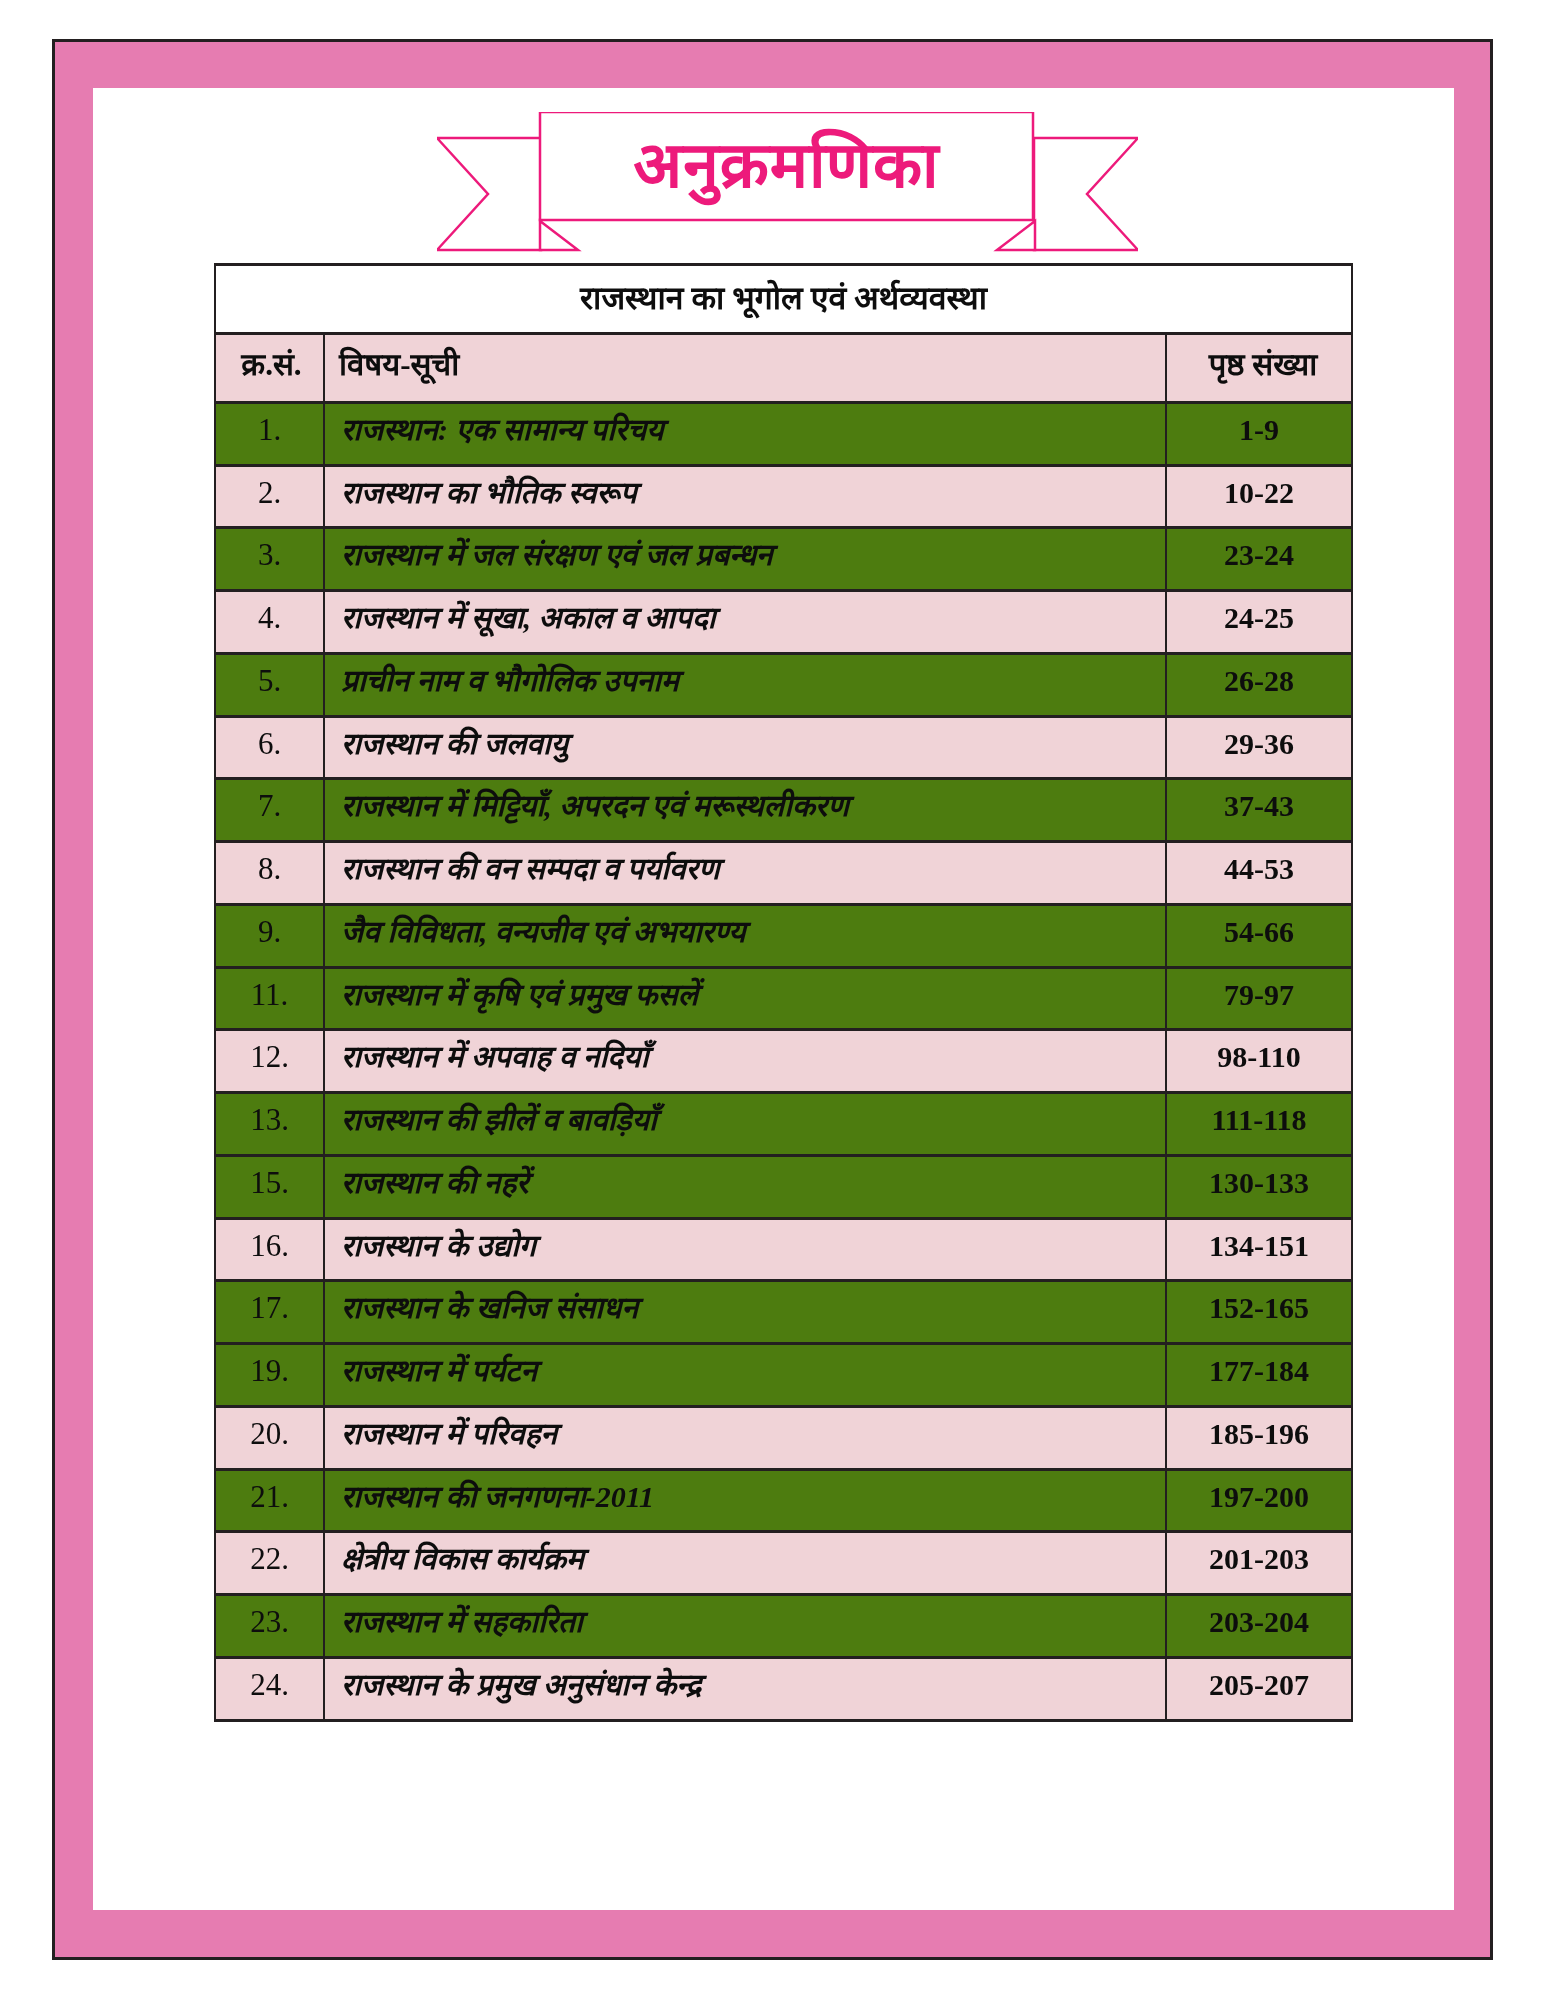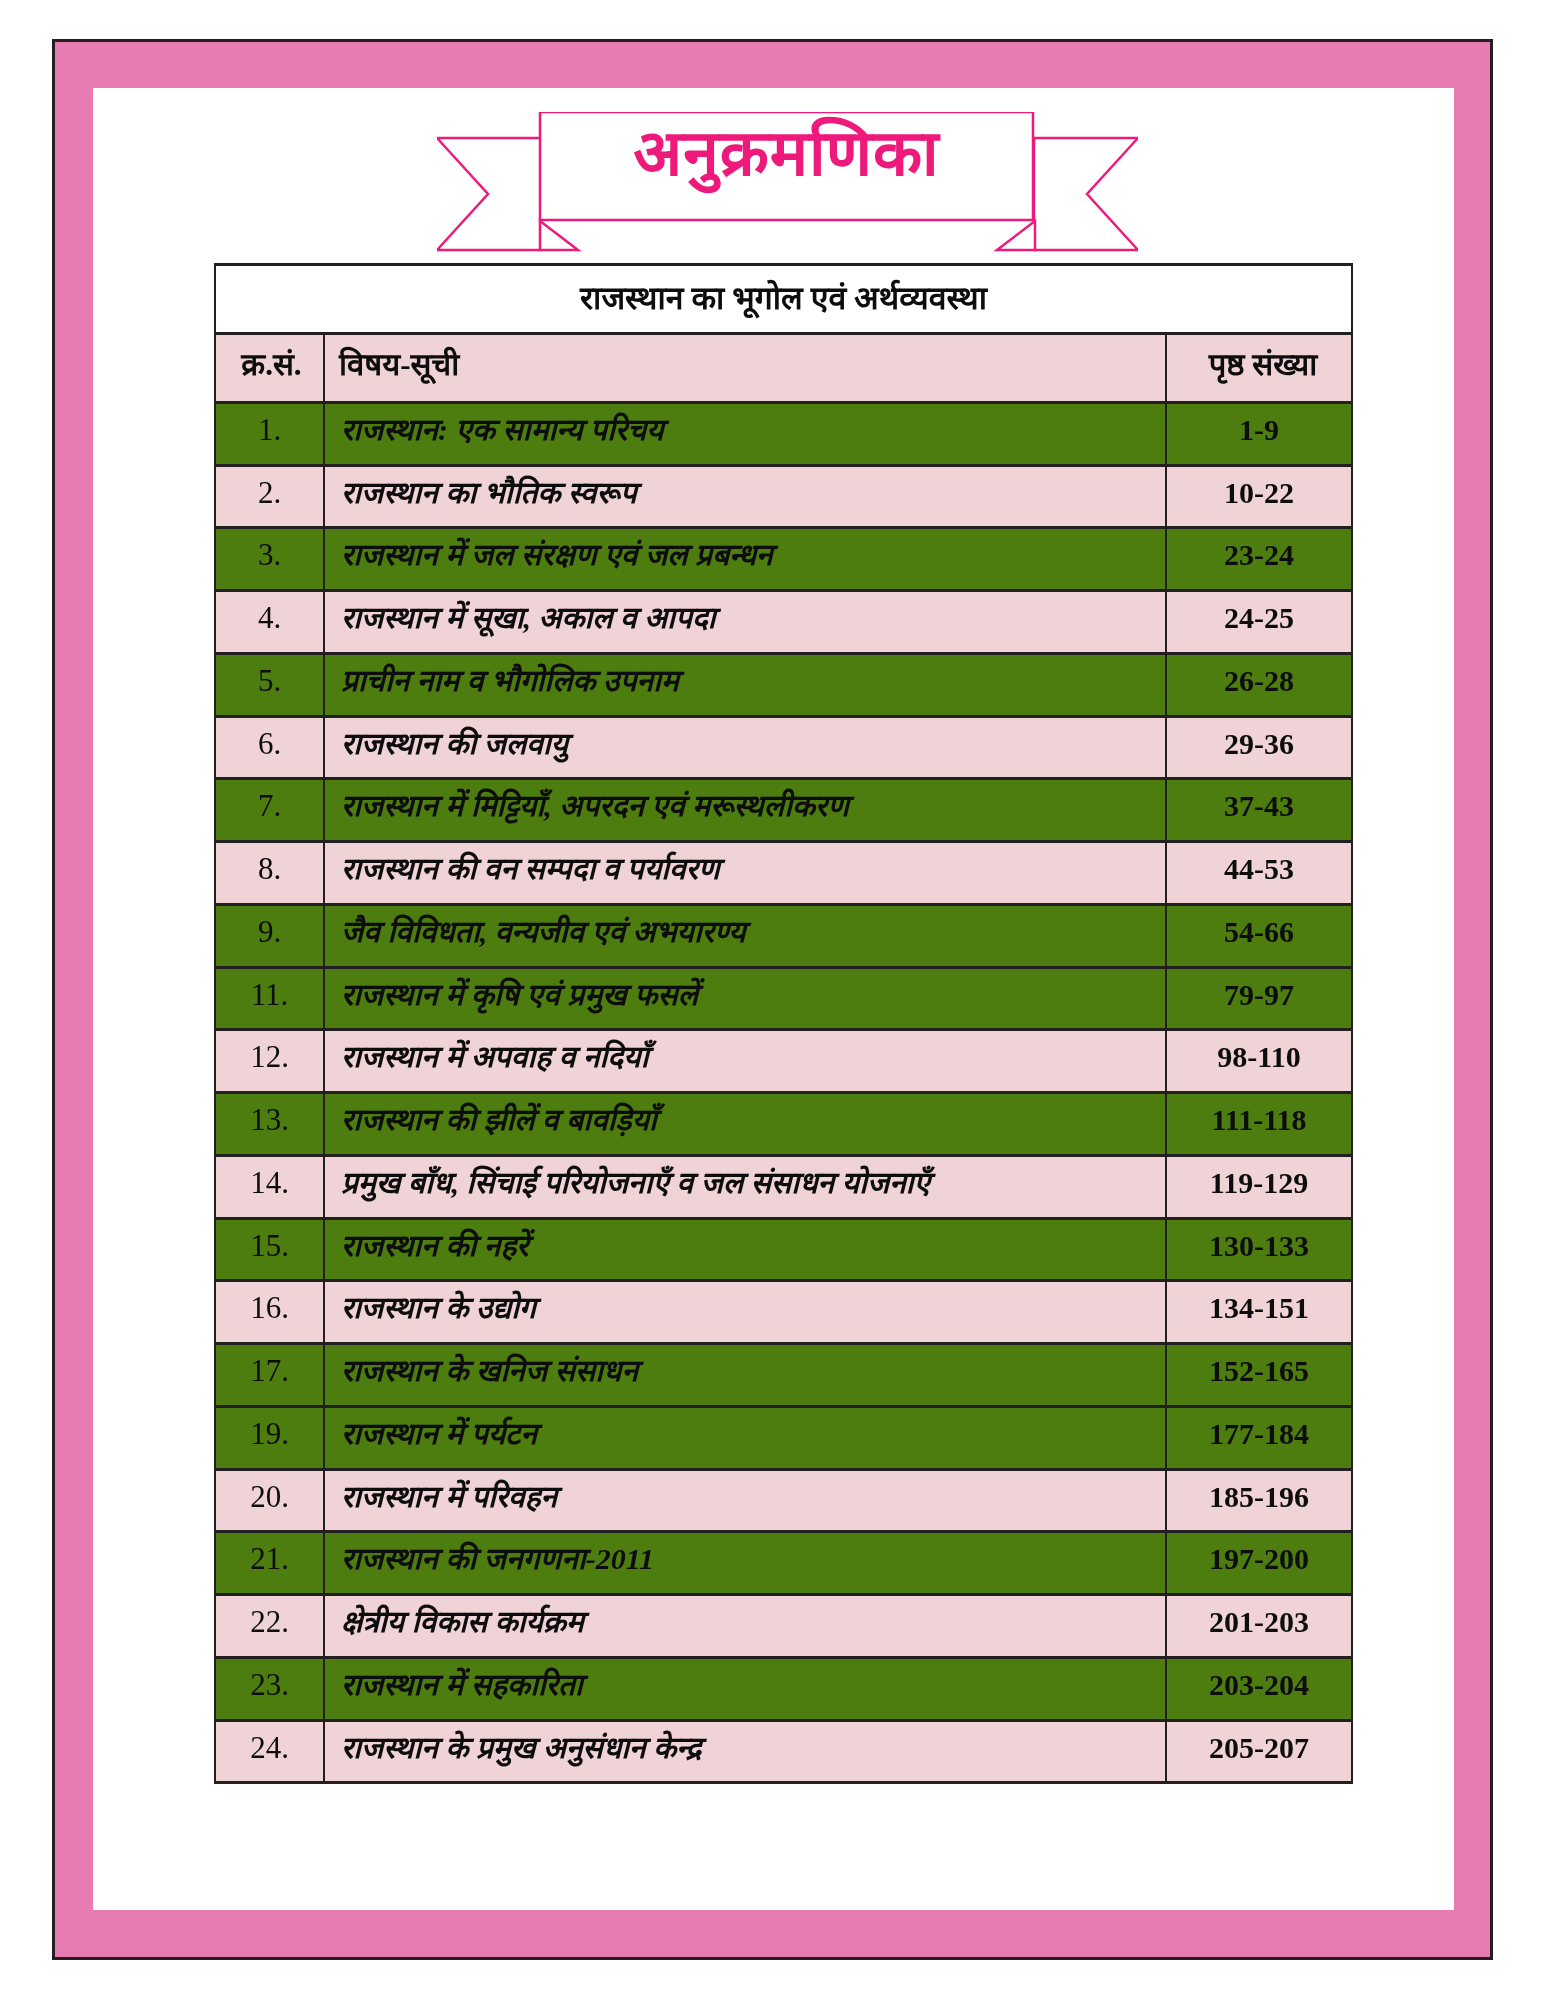--- a/index.html
+++ b/index.html
@@ -20,21 +20,21 @@
     border-top-width:46px;border-bottom-width:47px;
     border-left-width:38px;border-right-width:36px;
     box-shadow:0 0 0 3px var(--line);
     background:#ffffff;
   }
 
   
   .banner-svg{position:absolute;left:437px;top:112px;width:701px;height:140px;}
   .banner-svg path, .banner-svg rect{fill:#ffffff;stroke:var(--banner-pink);stroke-width:2.5;}
   .banner-title{
-    position:absolute;left:540px;top:96px;width:493px;height:108px;
+    position:absolute;left:540px;top:108px;width:493px;height:108px;
     display:flex;align-items:center;justify-content:center;
     font-size:64px;font-weight:bold;color:var(--banner-pink);
     letter-spacing:1px;white-space:nowrap;
   }
 
   
   table.toc{
     position:absolute;left:214px;top:263px;width:1137px;
     border-collapse:collapse;table-layout:fixed;
     background:#4d7c0f;color:#0d0d0d;
@@ -153,25 +153,20 @@
         <tr class="data-row shaded">
       <td class="cell-serial">12.</td>
       <td class="cell-subject">राजस्थान में अपवाह व नदियाँ</td>
       <td class="cell-pages">98-110</td>
     </tr>
         <tr class="data-row">
       <td class="cell-serial">13.</td>
       <td class="cell-subject">राजस्थान की झीलें व बावड़ियाँ</td>
       <td class="cell-pages">111-118</td>
     </tr>
-        <tr class="data-row shaded">
-      <td class="cell-serial">14.</td>
-      <td class="cell-subject">प्रमुख बाँध, सिंचाई परियोजनाएँ व जल संसाधन योजनाएँ</td>
-      <td class="cell-pages">119-129</td>
-    </tr>
         <tr class="data-row">
       <td class="cell-serial">15.</td>
       <td class="cell-subject">राजस्थान की नहरें</td>
       <td class="cell-pages">130-133</td>
     </tr>
         <tr class="data-row shaded">
       <td class="cell-serial">16.</td>
       <td class="cell-subject">राजस्थान के उद्योग</td>
       <td class="cell-pages">134-151</td>
     </tr>

